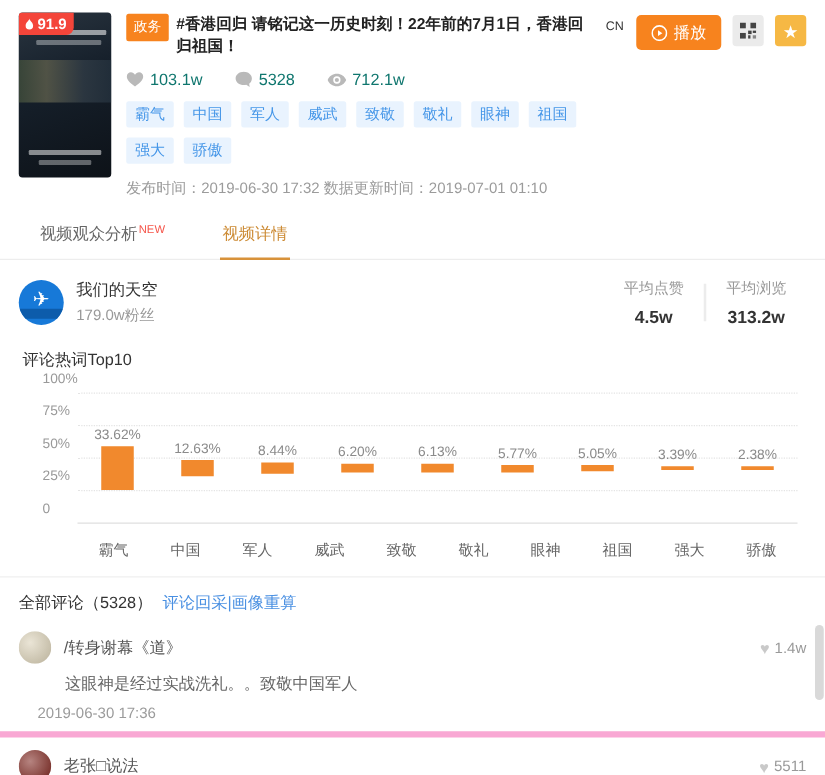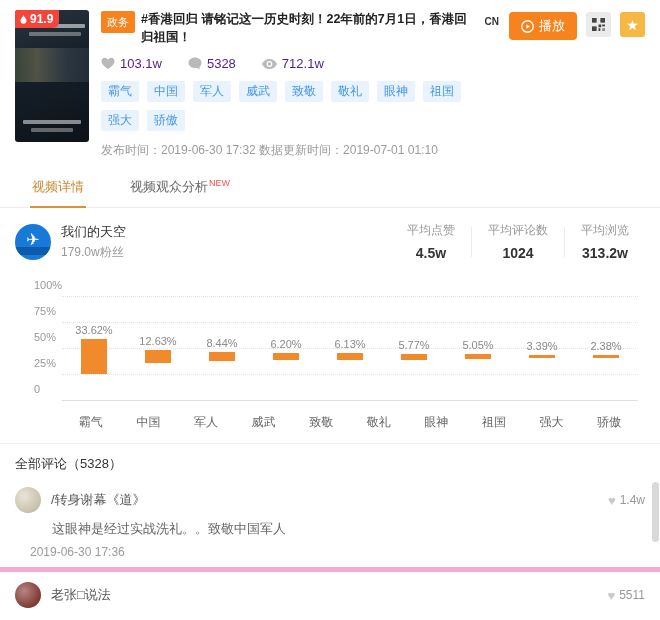--- a/index.html
+++ b/index.html
@@ -18,24 +18,24 @@
   .thumb .cap3 { position:absolute; bottom:18px; left:8px; right:8px; height:4px; background:rgba(255,255,255,.5); border-radius:1px; }
   .thumb .cap4 { position:absolute; bottom:10px; left:16px; right:16px; height:4px; background:rgba(255,255,255,.35); border-radius:1px; }
   .score-badge { position:absolute; top:0; left:0; display:flex; align-items:center; gap:2px;
     background:#f4453a; color:#fff; font-size:12px; font-weight:bold; padding:2px 6px 2px 4px; border-radius:0 0 6px 0; }
   .score-badge svg { display:block; }
 
   .video-info { flex:1; min-width:0; padding-left:12px; }
   .title-row { display:flex; align-items:flex-start; line-height:18px; }
   .cat-badge { flex:none; background:#f7831e; color:#fff; font-size:11px; padding:2px 6px; border-radius:2px; margin-right:6px; margin-top:1px; }
   .title { font-size:12.5px; font-weight:bold; color:#222; }
-  .title-suffix { font-size:10px; font-weight:bold; color:#333; margin-left:13px; margin-top:3px; }
+  .title-suffix { font-size:10px; font-weight:normal; color:#333; margin-left:13px; margin-top:3px; }
 
   .stats-row { display:flex; align-items:center; gap:26px; margin-top:10px; }
-  .stat { display:flex; align-items:center; gap:5px; font-size:13px; color:#4c1d95; }
+  .stat { display:flex; align-items:center; gap:5px; font-size:13px; color:#0f766e; }
   .stat svg { display:block; }
 
   .tags-row { margin-top:10px; display:flex; flex-wrap:wrap; gap:8px; }
   .tag { background:#e9f3fe; color:#4596e8; font-size:12px; padding:2px 7px; border-radius:2px; cursor:pointer; }
 
   .publish-row { margin-top:11px; font-size:12px; color:#9b9b9b; }
 
   .actions { flex:none; display:flex; align-items:flex-start; gap:9px; padding-left:10px; margin-top:2px; }
   .play-btn { display:flex; align-items:center; gap:5px; background:#f7831e; color:#fff; border:none;
     font-size:13px; padding:5px 12px; border-radius:4px; cursor:pointer; font-family:inherit; }
@@ -176,52 +176,49 @@
             <rect x="11" y="11" width="3" height="3" fill="#888"></rect>
         </svg>
       </button>
       <button class="sq-btn star-btn">
           <span>★</span>
         </button>
     </div>
   </header>
 
   <nav class="tabs" id="tabs">
+      <div class="tab"><span>视频观众分析</span><sup>NEW</sup></div>
       <div class="tab active"><span>视频详情</span></div>
-      <div class="tab"><span>视频观众分析</span><sup>NEW</sup></div>
     </nav>
 
   <section class="account-row">
     <div class="avatar">
       <span class="glyph">✈</span>
       <span class="ribbon"></span>
     </div>
     <div class="account-meta">
       <div class="account-name">我们的天空</div>
       <div class="account-fans">179.0w粉丝</div>
     </div>
     <div class="metrics" id="metrics">
         <div class="metric">
           <div class="metric-label">平均点赞</div>
           <div class="metric-value">4.5w</div>
         </div>
         <div class="metric-div"></div>
-        <div class="metric">
-          <div class="metric-label">平均评论数</div>
-          <div class="metric-value">1024</div>
-        </div>
         <div class="metric-div"></div>
         <div class="metric">
           <div class="metric-label">平均浏览</div>
           <div class="metric-value">313.2w</div>
         </div>
       </div>
   </section>
 
   <section class="chart">
+    <div class="chart-title">评论热词Top10</div>
     <div class="plot" id="plot">
         <div class="grid">
           <div class="gridline" style="bottom: 100%;"></div>
           <div class="gridline" style="bottom: 75%;"></div>
           <div class="gridline" style="bottom: 50%;"></div>
           <div class="gridline" style="bottom: 25%;"></div>
           <div class="gridline zero" style="bottom: 0%;"></div>
         </div>
         <div class="ytick" style="bottom: calc(134px);">100%</div>
         <div class="ytick" style="bottom: calc(108px);">75%</div>
@@ -277,20 +274,21 @@
           <div class="xlabel">祖国</div>
           <div class="xlabel">强大</div>
           <div class="xlabel">骄傲</div>
         </div>
       </div>
   </section>
 
   <section class="comments">
     <div class="comments-header">
       <span class="comments-count">全部评论（5328）</span>
+      <a class="comments-link">评论回采|画像重算</a>
     </div>
     <div id="comment-list">
         <div class="comment">
           <div class="c-head">
             <div class="c-avatar" style="background: radial-gradient(circle at 35% 35%, rgba(255, 255, 255, 0.45), rgba(0, 0, 0, 0.15)), rgb(217, 207, 180);"></div>
             <span class="c-name">/转身谢幕《道》</span>
             <span class="c-likes">
               <span class="hrt">♥</span>
               <span>1.4w</span>
             </span>

